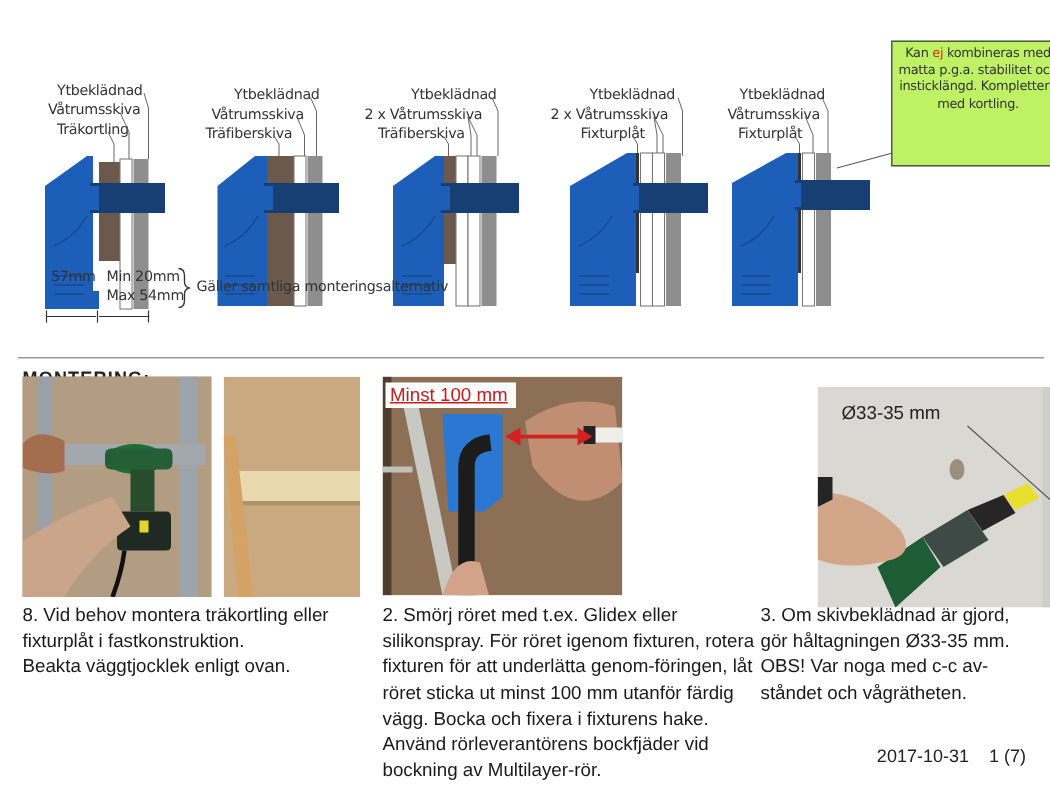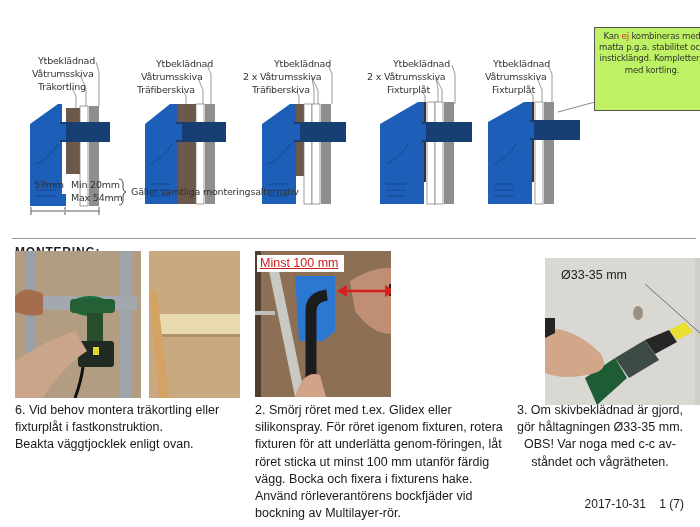--- a/index.html
+++ b/index.html
@@ -159,21 +159,21 @@
 
 <div class="photo" style="left:149px;top:251px;width:91px;height:147px;">
   <svg width="91" height="147">
     <rect width="91" height="147" fill="#c9a97f"></rect>
     <rect x="5" y="63" width="86" height="22" fill="#e9d9ae"></rect>
     <rect x="5" y="83" width="86" height="3" fill="#b0926a"></rect>
     <path d="M0,40 L8,40 L20,147 L10,147 Z" fill="#d4a265"></path>
   </svg>
 </div>
 
-<div class="photo" style="left:255px;top:251px;width:136px;height:146px;">
+<div class="photo" style="left:255px;top:251px;width:160px;height:146px;">
   <svg width="160" height="146">
     <rect width="160" height="146" fill="#8d6f55"></rect>
     <rect x="0" y="0" width="6" height="146" fill="#4f3e30"></rect>
     <path d="M14,20 L24,20 L50,146 L40,146 Z" fill="#c9c9c4"></path>
     <path d="M0,60 L20,60 L20,64 L0,64 Z" fill="#c0c0bb"></path>
     <path d="M40,25 L80,25 L80,80 L68,90 L44,90 Z" fill="#2a78d1"></path>
     <path d="M56,146 L56,60 q0,-14 16,-16" stroke="#1c1c1c" stroke-width="11" fill="none"></path>
     <path d="M95,30 q30,-20 60,-10 l5,50 q-30,30 -60,-10 Z" fill="#c08e73"></path>
     <rect x="140" y="34" width="20" height="10" fill="#eeeeea"></rect>
     <rect x="134" y="33" width="8" height="12" fill="#222"></rect>
@@ -195,22 +195,22 @@
     <path d="M100,82 l24,-10 l8,12 l-22,12 Z" fill="#262626"></path>
     <path d="M70,100 l30,-18 l14,20 l-30,18 Z" fill="#3e4a46"></path>
     <path d="M40,120 l30,-20 l12,20 l-30,27 Z" fill="#1e5c35"></path>
     <path d="M0,70 q30,0 55,25 q10,15 -5,20 q-30,8 -50,0 Z" fill="#d2a689"></path>
     <path d="M0,60 l10,0 l0,15 l-10,5 Z" fill="#242424"></path>
   </svg>
   <div class="abs" style="left:16px;top:10px;font-size:12.5px;color:#222;">Ø33-35 mm</div>
 </div>
 
 <div class="caption" style="left:15px;top:402px;width:240px;">
-  <div>6. Vid behov montera träkortling eller</div>
+  <div>8. Vid behov montera träkortling eller</div>
   <div>fixturplåt i fastkonstruktion.</div>
   <div>Beakta väggtjocklek enligt ovan.</div>
 </div>
 <div class="caption" style="left:255px;top:402px;width:248px;">2. Smörj röret med t.ex. Glidex eller silikonspray. För röret igenom fixturen, rotera fixturen för att underlätta genom-föringen, låt röret sticka ut minst 100 mm utanför färdig vägg. Bocka och fixera i fixturens hake. Använd rörleverantörens bockfjäder vid bockning av Multilayer-rör.</div>
-<div class="caption" style="left:507px;top:402px;width:186px;text-align:center;">3. Om skivbeklädnad är gjord, gör håltagningen Ø33-35 mm. OBS! Var noga med c-c av-ståndet och vågrätheten.</div>
+<div class="caption" style="left:507px;top:402px;width:186px;">3. Om skivbeklädnad är gjord, gör håltagningen Ø33-35 mm. OBS! Var noga med c-c av-ståndet och vågrätheten.</div>
 
 <div class="footer">
   <span>2017-10-31</span>&nbsp;&nbsp;&nbsp;&nbsp;<span>1 (7)</span>
 </div>
 
 </body></html>

